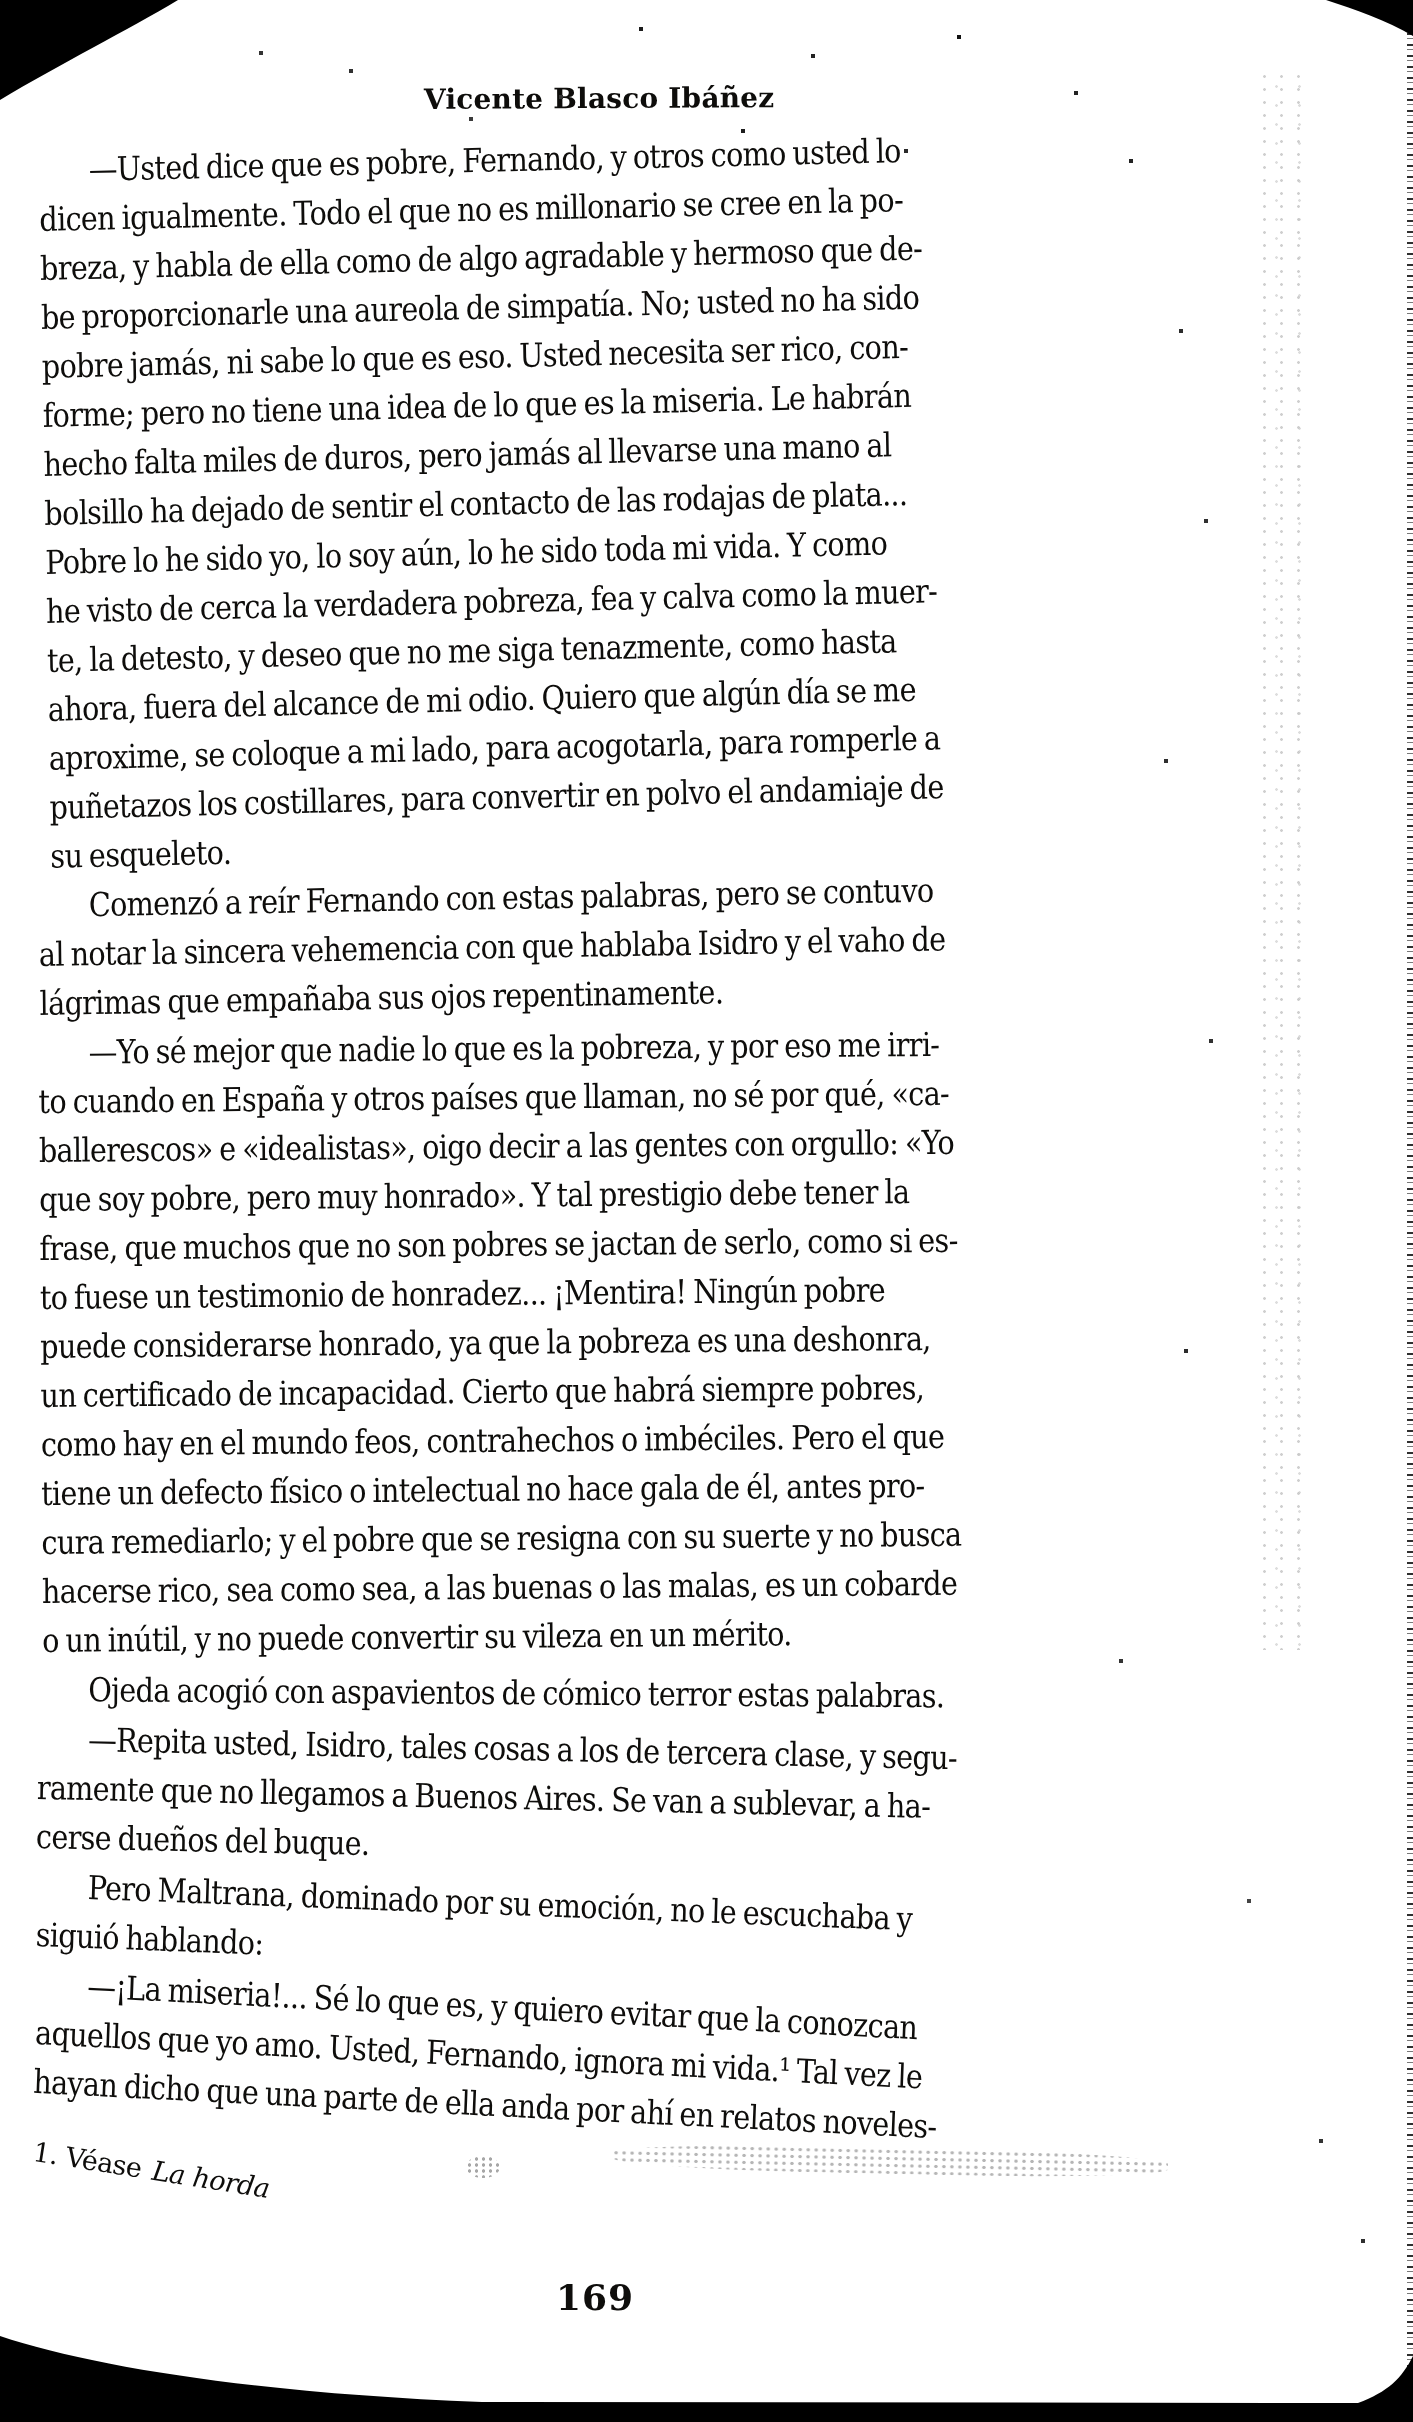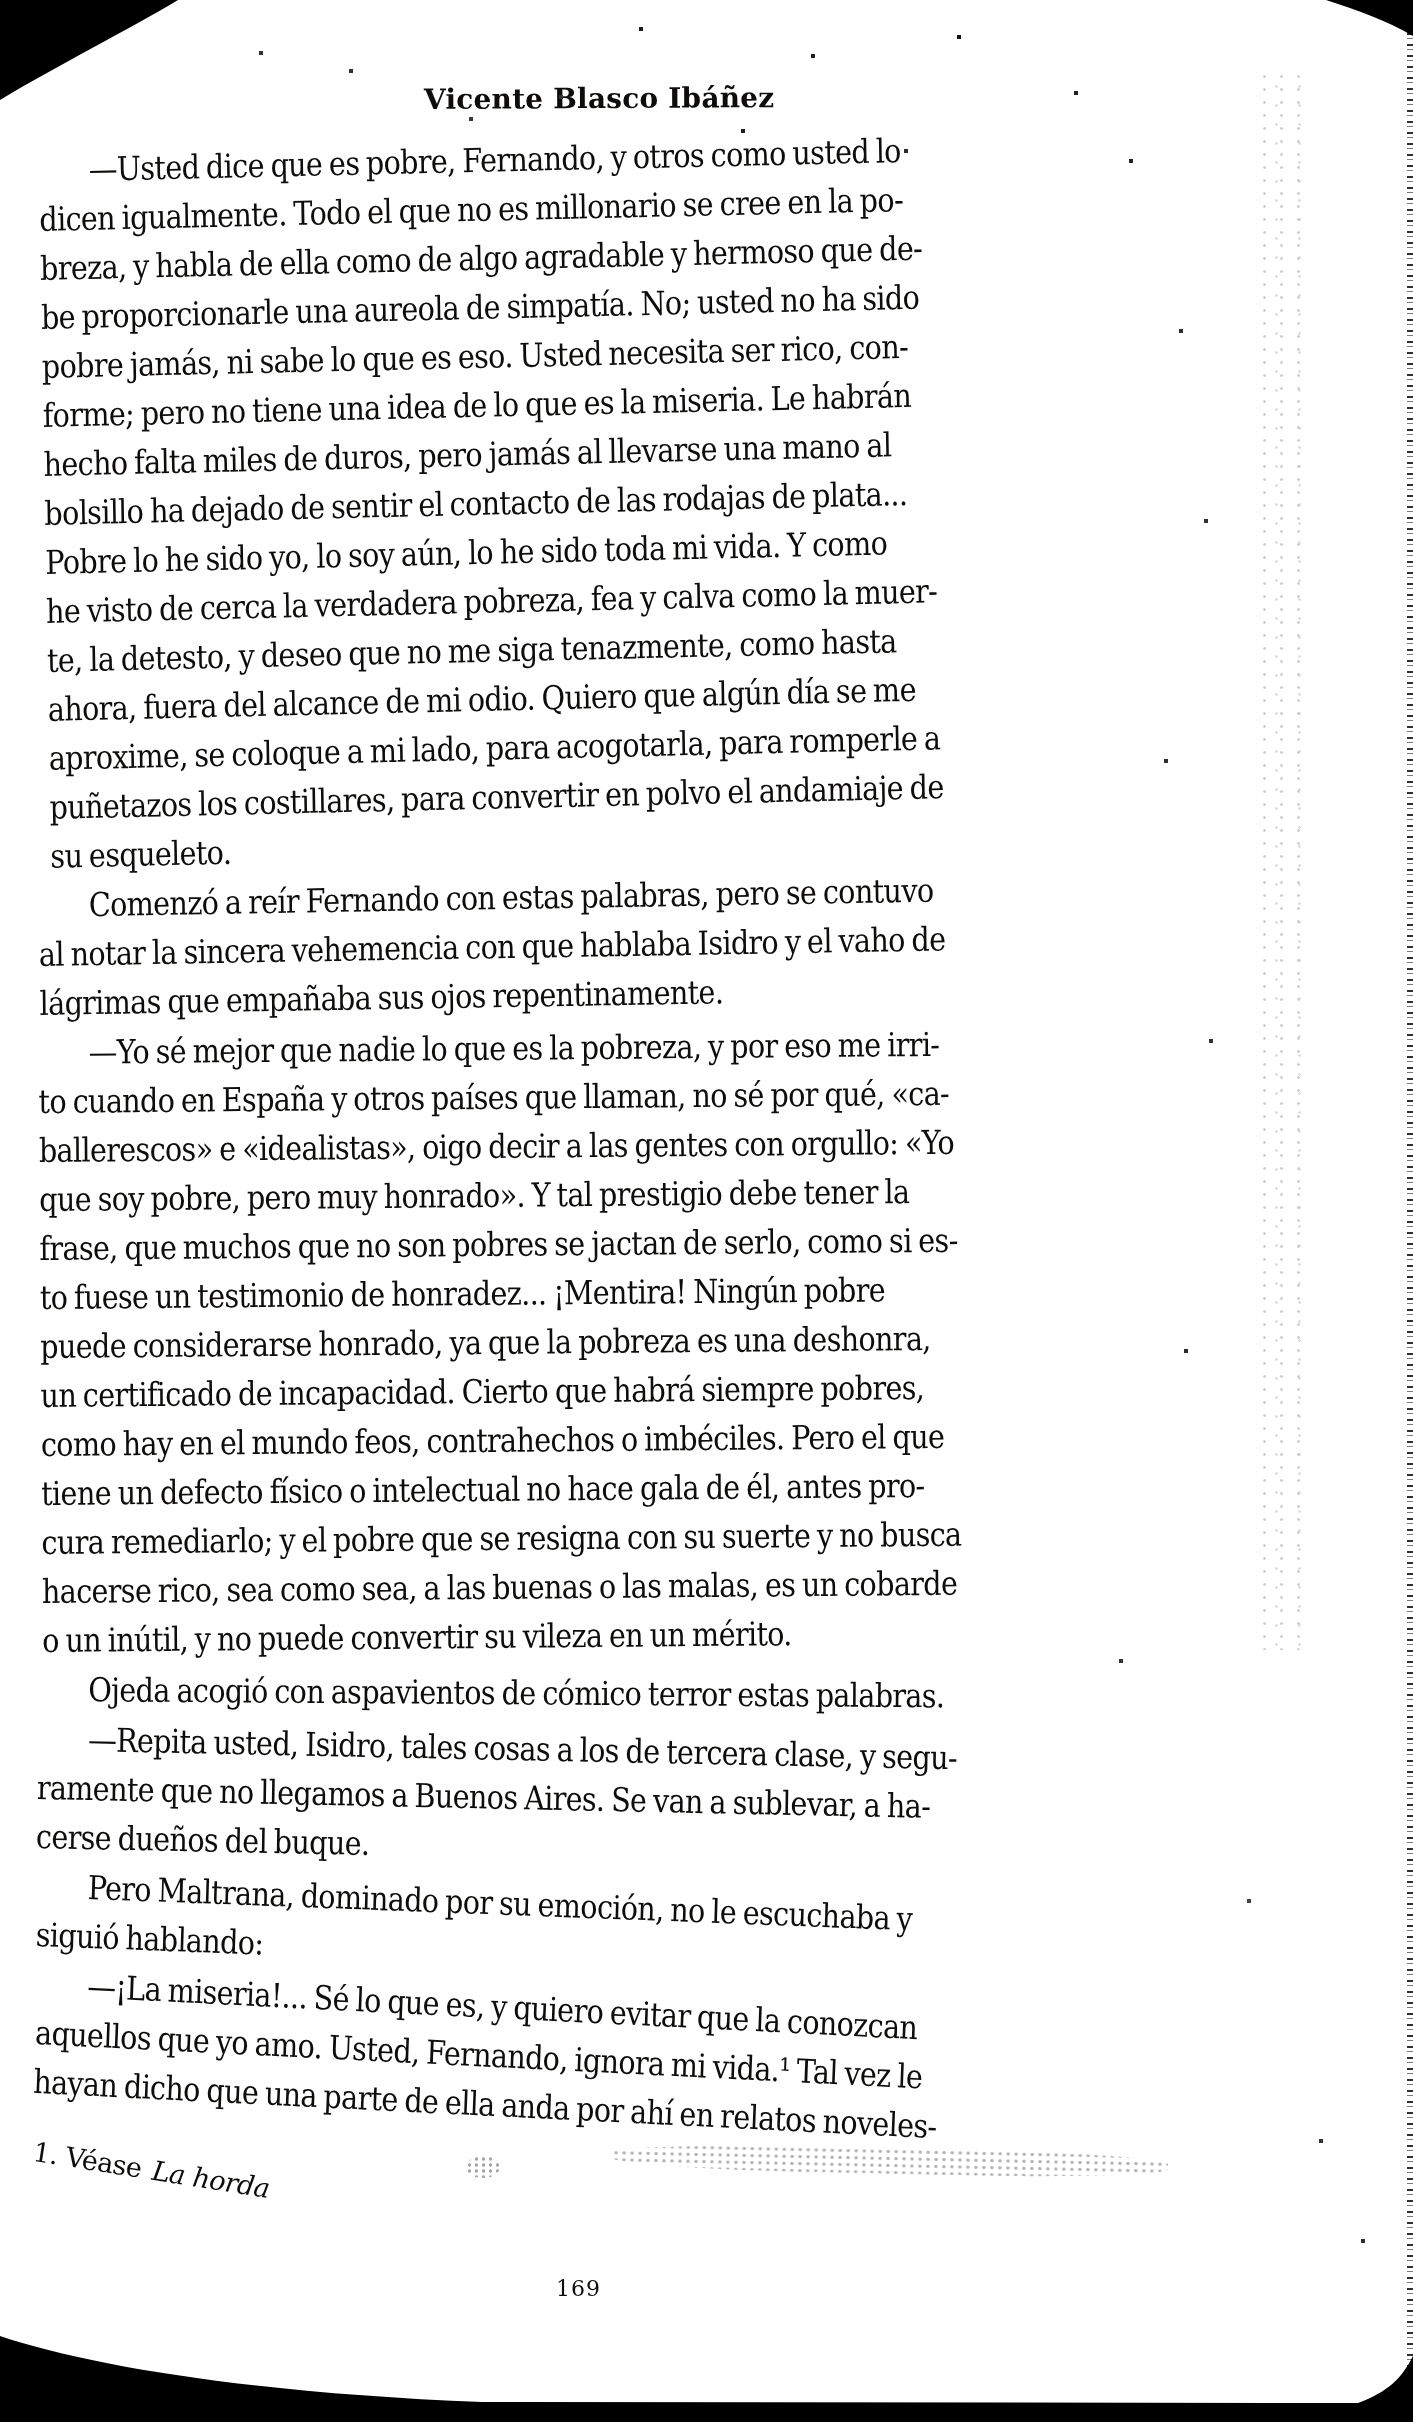--- a/index.html
+++ b/index.html
@@ -44,21 +44,21 @@
     position:absolute;left:36px;top:2136px;
     font-size:27px;letter-spacing:-0.5px;
     transform:rotate(9deg);transform-origin:0 0;
     white-space:nowrap;
   }
   .footnote .work{font-style:italic;margin-left:11px;}
 
   
   .page-number{
     position:absolute;left:556px;top:2276px;
-    font-size:22px;font-weight:400;letter-spacing:1px;
+    font-size:36px;font-weight:700;letter-spacing:1px;
   }
 
   
   .scan-svg{position:absolute;inset:0;pointer-events:none;z-index:6;}
 
   .scan-edge-right{
     position:absolute;right:0;top:0;width:6px;height:2422px;z-index:5;
     background:repeating-linear-gradient(to bottom,
       rgba(10,10,10,.85) 0 2px, transparent 2px 5px,
       rgba(10,10,10,.55) 5px 6px, transparent 6px 11px);

